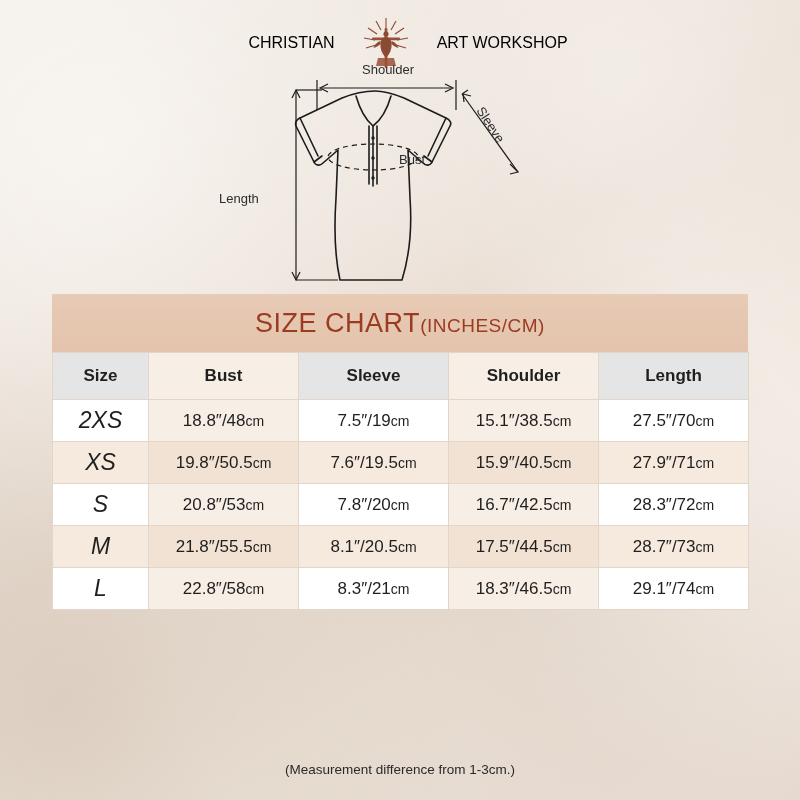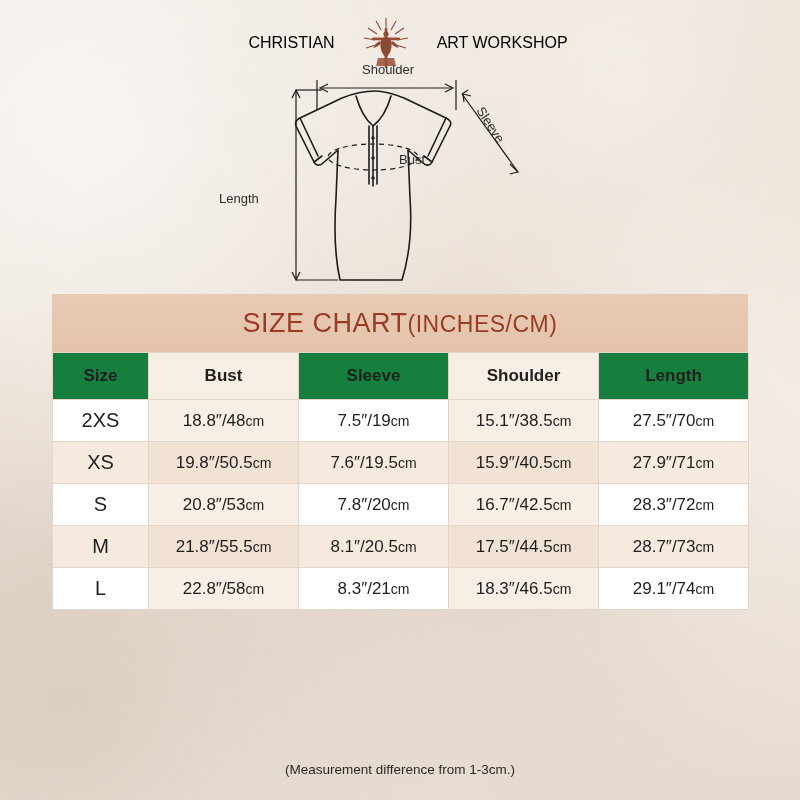--- a/index.html
+++ b/index.html
@@ -86,61 +86,62 @@
     align-items: center;
     justify-content: center;
   }
   .chart-title {
     color: #9a3b22;
     font-size: 27px;
     letter-spacing: 0.5px;
     font-family: "Liberation Sans", sans-serif;
   }
   .chart-title .unit {
-    font-size: 23px;
+    font-size: 19px;
     margin-top: 48px;
   }
 
   table.size-table {
     border-collapse: collapse;
     width: 696px;
     table-layout: fixed;
     background: #fff;
   }
   table.size-table th,
   table.size-table td {
     border: 1px solid #e2d6cb;
     text-align: center;
     font-size: 17px;
     color: #1f1f1f;
     font-family: "Liberation Sans", sans-serif;
     height: 41px;
     padding: 0;
   }
   table.size-table thead th {
-    background: #15803d;
+    background: #e5e5e5;
     font-weight: bold;
     font-size: 17px;
     height: 46px;
   }
   table.size-table thead th.col-bust,
   table.size-table tbody td.col-bust,
   table.size-table thead th.col-shoulder,
   table.size-table tbody td.col-shoulder {
     background: #f7eee6;
   }
   table.size-table tbody tr:nth-child(even) td {
     background: #f6e9dd;
   }
   table.size-table tbody tr:nth-child(even) td.col-bust,
   table.size-table tbody tr:nth-child(even) td.col-shoulder {
     background: #f2e2d3;
   }
   table.size-table tbody td.col-size {
-    font-size: 20px;
+    font-size: 23px;
+    font-style: italic;
   }
   .cm { font-size: 14px; }
 
   .footnote {
     position: absolute;
     left: 0;
     top: 762px;
     width: 800px;
     text-align: center;
     font-size: 13.5px;

